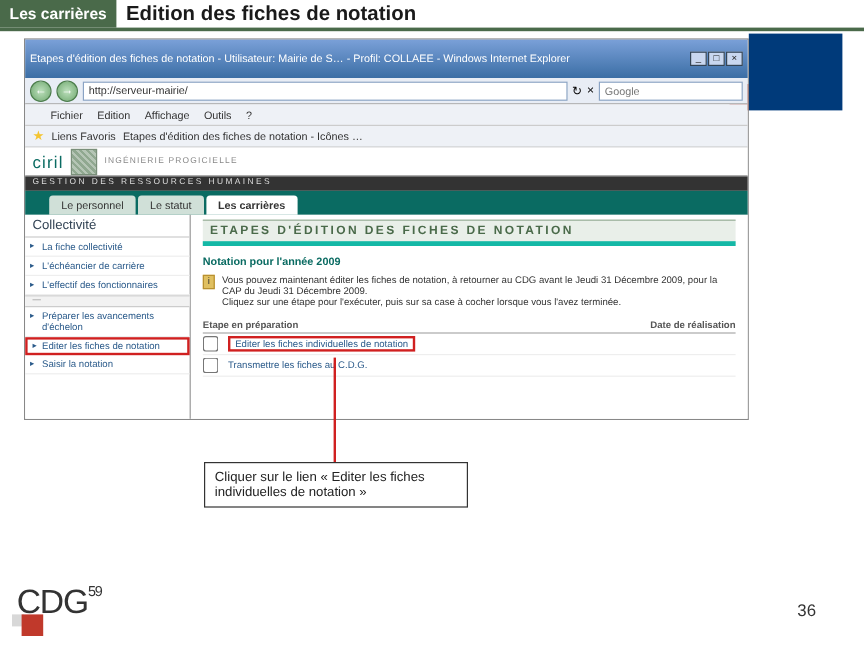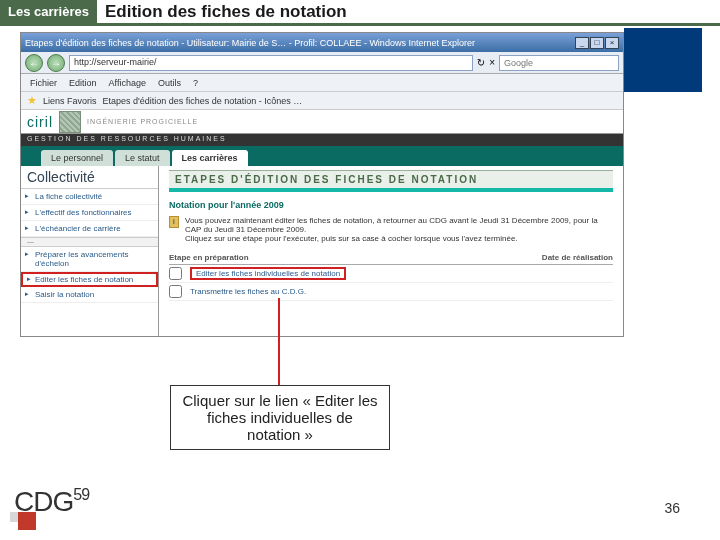--- a/index.html
+++ b/index.html
@@ -3,64 +3,64 @@
 <meta charset="utf-8">
 <style>
   *{box-sizing:border-box;margin:0;padding:0;font-family:Arial,Helvetica,sans-serif}
   body{width:720px;height:540px;background:#fff;position:relative;overflow:hidden;font-size:10px}
   .slide-header{height:26px;display:flex;align-items:center;border-bottom:3px solid #4a6a4a}
   .slide-header .tab{background:#4a6a4a;color:#fff;padding:4px 8px;font-size:13px;font-weight:bold}
   .slide-header .topic{padding:4px 8px;font-size:17px;font-weight:bold;color:#1a1a1a}
   .deco-box{position:absolute;top:28px;right:18px;width:78px;height:64px;background:#003a7a}
   .deco-sq{position:absolute;top:70px;right:96px;width:16px;height:22px;background:#c0392b}
   .screenshot{position:absolute;left:20px;top:32px;width:604px;border:1px solid #888}
-  .ie-title{height:19px;background:linear-gradient(#7aa0d8,#3b6ea5);color:#fff;display:flex;align-items:center;padding:0 4px;font-size:9px}
+  .ie-title{height:32px;background:linear-gradient(#7aa0d8,#3b6ea5);color:#fff;display:flex;align-items:center;padding:0 4px;font-size:9px}
   .ie-title .ctrl{margin-left:auto;display:flex;gap:1px}
   .ie-title .ctrl span{width:14px;height:12px;background:#c9d7ef;border:1px solid #345;font-size:8px;text-align:center;color:#222;line-height:10px}
   .ie-nav{height:22px;background:#e8edf5;border-bottom:1px solid #aaa;display:flex;align-items:center;padding:0 4px;gap:4px}
   .nav-btn{width:18px;height:18px;border-radius:50%;background:radial-gradient(#bde0bd,#6fa86f);border:1px solid #4a7c4a;display:flex;align-items:center;justify-content:center;color:#fff;font-size:10px}
   .addr{flex:1;height:16px;background:#fff;border:1px solid #8aa3c4;padding:1px 4px;font-size:9px;color:#333}
   .search{width:120px;height:16px;background:#fff;border:1px solid #8aa3c4;padding:1px 4px;font-size:9px;color:#6fa86f}
-  .ie-menu{height:18px;background:#eef1f6;border-bottom:1px solid #ccc;display:flex;align-items:center;gap:12px;padding:0 9px;font-size:9px;color:#333}
+  .ie-menu{height:18px;background:#eef1f6;border-bottom:1px solid #ccc;display:flex;align-items:center;gap:12px;padding:0 21px;font-size:9px;color:#333}
   .ie-fav{height:18px;background:#eef1f6;border-bottom:1px solid #ccc;display:flex;align-items:center;gap:6px;padding:0 6px;font-size:9px;color:#333}
   .star{color:#f4c430;font-size:11px}
   .app-strip{height:12px;background:#0a6b62;border-bottom:1px solid #054;position:relative}
   .app-strip .links{position:absolute;right:6px;top:0;display:flex;gap:4px;font-size:8px;color:#fff}
   .app-strip .links span{background:#fff;color:#0a6b62;padding:0 4px;border:1px solid #0a6b62}
   .brand{height:24px;background:#fff;display:flex;align-items:center;padding:2px 6px;gap:6px;border-bottom:1px solid #999}
   .brand .logo{font-size:14px;color:#0a6b62;font-weight:300;letter-spacing:1px}
   .brand .sq{width:22px;height:22px;background:repeating-linear-gradient(45deg,#b5c5b5,#b5c5b5 2px,#90a890 2px,#90a890 4px);border:1px solid #7a8f7a}
   .brand-sub{height:12px;background:#333;color:#ddd;font-size:7px;letter-spacing:2px;padding:1px 6px}
   .tabs-row{height:20px;background:#0a6b62;display:flex;align-items:flex-end;padding:0 20px;gap:2px}
   .app-tab{background:#d0e0d8;padding:3px 10px;font-size:9px;color:#333;border-radius:3px 3px 0 0}
   .app-tab.active{background:#fff;font-weight:bold}
   .workspace{display:flex;background:#fff;min-height:170px}
   .sidebar{width:138px;border-right:1px solid #999}
-  .sb-head{padding:3px 6px;font-size:14px;color:#345;border-bottom:1px solid #ccc}
+  .sb-head{padding:3px 6px;font-size:11px;color:#345;border-bottom:1px solid #ccc}
   .sb-item{padding:3px 4px 3px 14px;font-size:8px;color:#2a5a8a;border-bottom:1px solid #eee;position:relative}
   .sb-item::before{content:"▸";position:absolute;left:4px;color:#2a5a8a;font-size:7px}
   .sb-item.hl{border:2px solid #d02020;padding:1px 4px 1px 12px}
   .sb-sep{height:10px;background:#f2f2f2;border-top:1px solid #ccc;border-bottom:1px solid #ccc;font-size:7px;color:#888;padding:0 6px}
   .main{flex:1;padding:4px 10px}
   .main-head{background:#e9efe9;border-top:1px solid #9ab09a;border-bottom:4px solid #14b8a6;padding:3px 6px;font-size:10px;letter-spacing:2px;color:#4a6a4a;font-weight:bold;margin-bottom:8px}
   .sub-head{font-size:9px;color:#0a6b62;font-weight:bold;margin-bottom:6px}
   .info-row{display:flex;gap:6px;font-size:8px;color:#333;margin-bottom:8px}
   .info-icon{width:12px;height:12px;background:#e0c060;border:1px solid #b89030;color:#333;text-align:center;line-height:10px;font-size:8px}
   .steps-head{display:flex;font-size:8px;font-weight:bold;color:#555;border-bottom:1px solid #aaa;padding:2px 0}
   .steps-head .c1{flex:1}
   .steps-head .c2{width:130px;text-align:right}
   .step-row{display:flex;align-items:center;padding:2px 0;font-size:8px;color:#2a5a8a;border-bottom:1px solid #eee}
   .step-row input{margin-right:8px}
   .step-row .link{}
   .step-row.hl .link{border:2px solid #d02020;padding:0 4px}
-  .callout{position:absolute;left:170px;top:385px;width:220px;border:1px solid #333;background:#fff;text-align:center;padding:6px 8px;font-size:15px;color:#222}
+  .callout{position:absolute;left:170px;top:385px;width:220px;border:1px solid #333;background:#fff;padding:6px 8px;font-size:11px;color:#222}
   .pointer{position:absolute;left:278px;top:298px;width:2px;height:88px;background:#d02020}
   .pg{position:absolute;right:40px;bottom:24px;font-size:14px;color:#333}
   .cdg{position:absolute;left:14px;bottom:22px;font-size:28px;font-weight:300;color:#333;letter-spacing:-1px}
-  .cdg sup{font-size:16px;vertical-align:top}
+  .cdg sup{font-size:12px;vertical-align:top}
   .cdg-sq{position:absolute;left:18px;bottom:10px;width:18px;height:18px;background:#c0392b}
   .cdg-sq2{position:absolute;left:10px;bottom:18px;width:10px;height:10px;background:#d8d8d8}
 </style>
 </head>
 <body>
 
 <div class="slide-header">
   <div class="tab">Les carrières</div>
   <div class="topic">Edition des fiches de notation</div>
 </div>
@@ -105,22 +105,22 @@
   <div class="brand-sub">GESTION DES RESSOURCES HUMAINES</div>
   <div class="tabs-row">
     <div class="app-tab">Le personnel</div>
     <div class="app-tab">Le statut</div>
     <div class="app-tab active">Les carrières</div>
   </div>
   <div class="workspace">
     <div class="sidebar">
       <div class="sb-head">Collectivité</div>
       <div class="sb-item">La fiche collectivité</div>
+      <div class="sb-item">L'échéancier de carrière</div>
       <div class="sb-item">L'effectif des fonctionnaires</div>
-      <div class="sb-item">L'échéancier de carrière</div>
       <div class="sb-sep">—</div>
       <div class="sb-item">Préparer les avancements d'échelon</div>
       <div class="sb-item hl">Editer les fiches de notation</div>
       <div class="sb-item">Saisir la notation</div>
     </div>
     <div class="main">
       <div class="main-head">ETAPES D'ÉDITION DES FICHES DE NOTATION</div>
       <div class="sub-head">Notation pour l'année 2009</div>
       <div class="info-row">
         <div class="info-icon">i</div>

